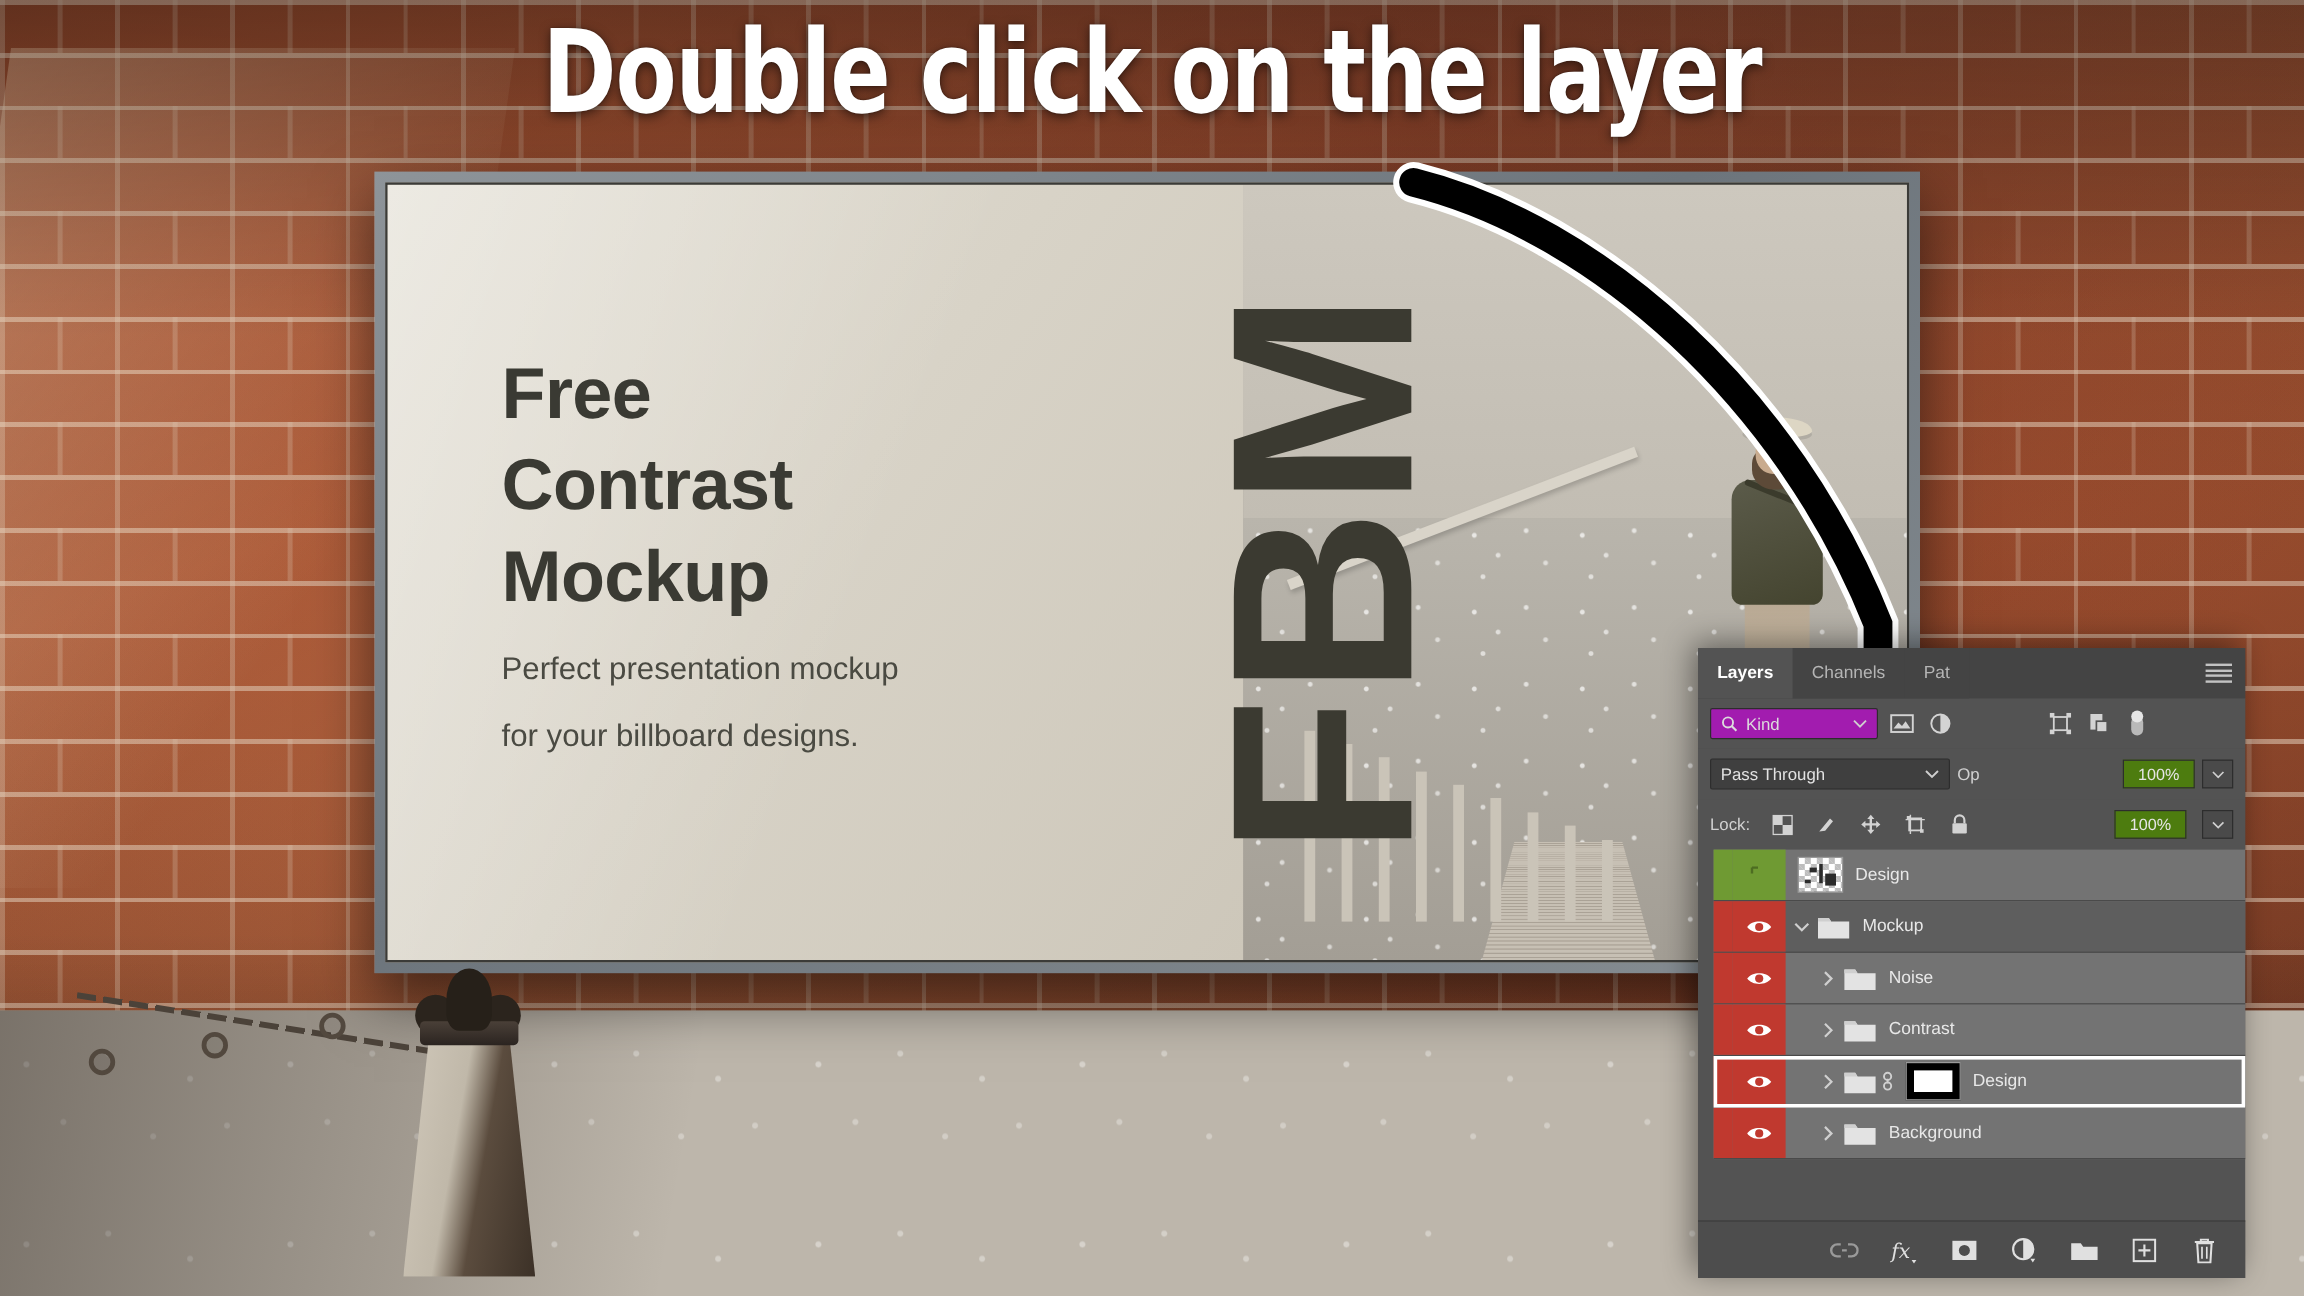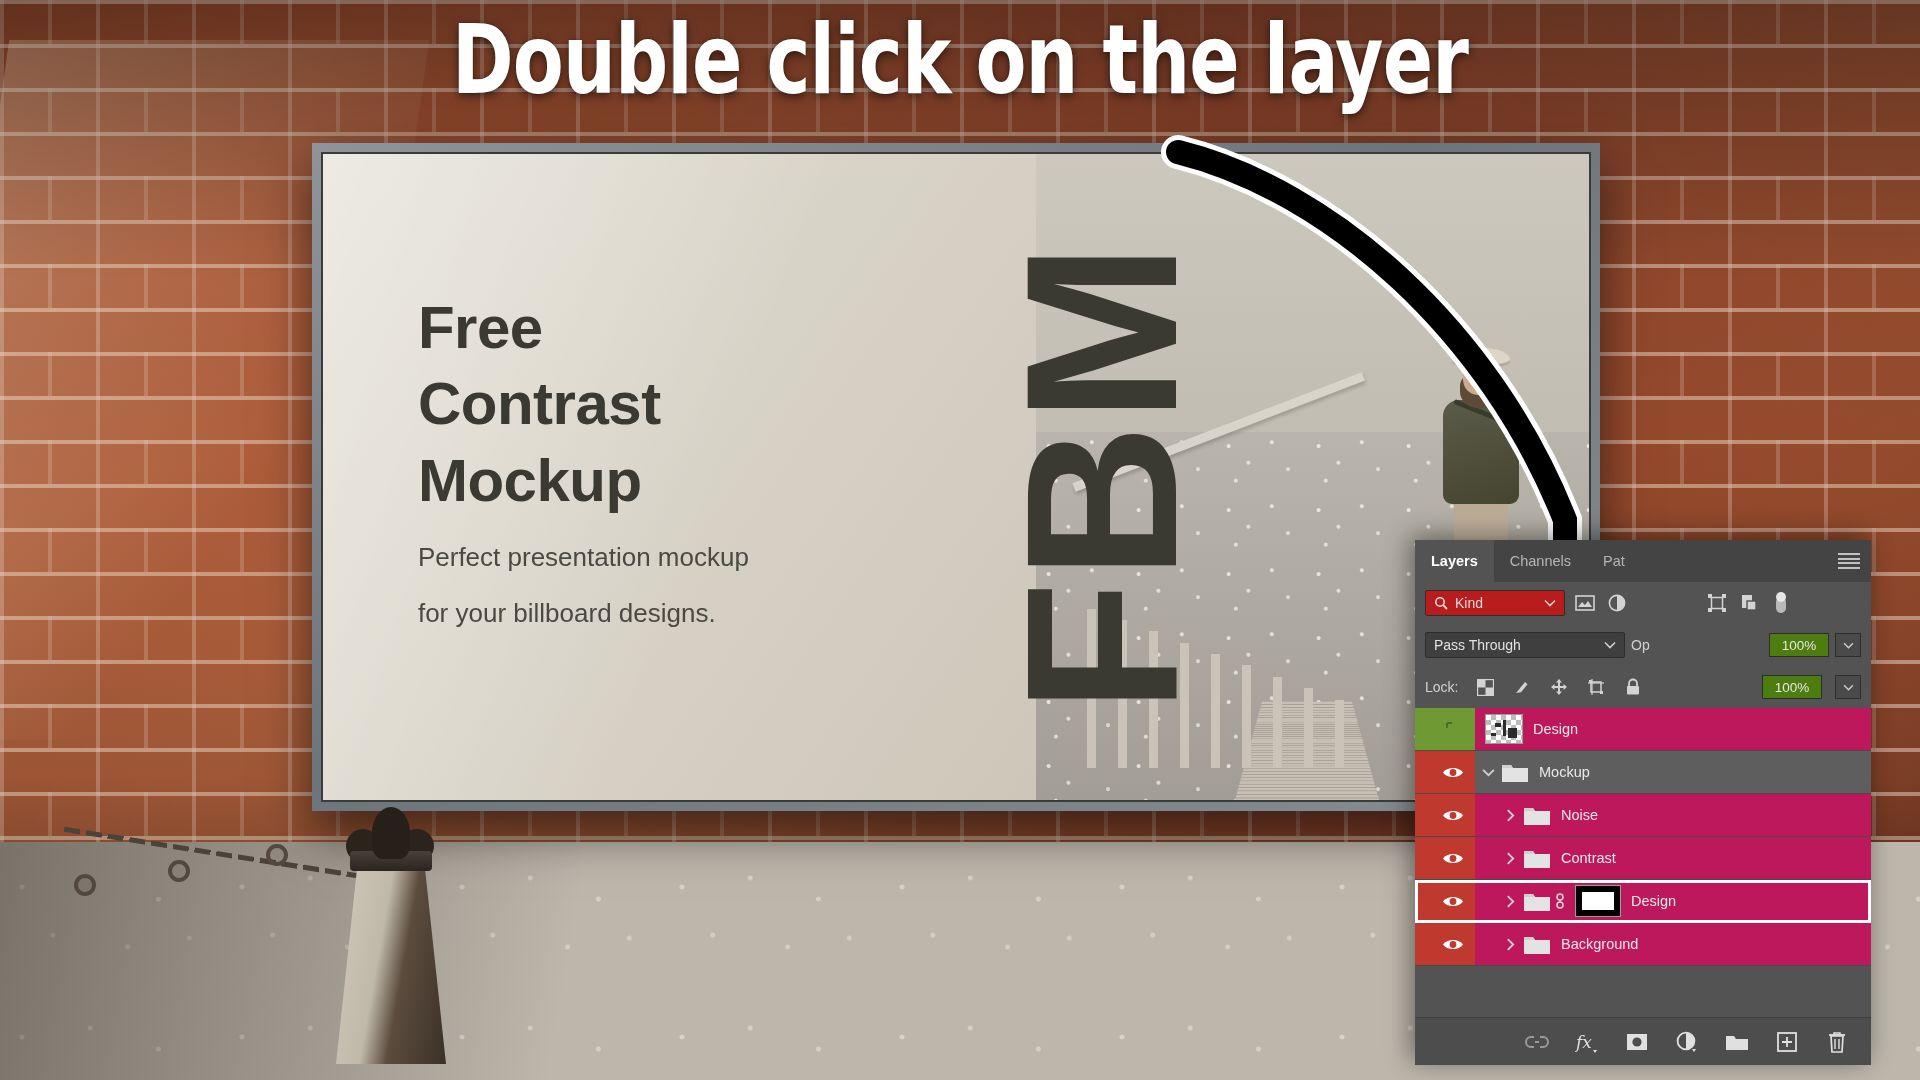--- a/index.html
+++ b/index.html
@@ -227,21 +227,21 @@
   .ps-tab { padding:0 16px; display:flex; align-items:center; font-size:14.5px;
             color:#b5b5b5; background:#444444; }
   .ps-tab.active { background:#535353; color:#ffffff; font-weight:700; }
   .ps-menu { position:absolute; right:11px; top:13px; width:22px; height:16px;
              display:flex; flex-direction:column; justify-content:space-between; }
   .ps-menu i { display:block; height:2px; background:#c2c2c2; }
 
   .ps-row { display:flex; align-items:center; height:42px; padding:0 10px; gap:8px; }
   .ps-filter { background:#535353; }
   .ps-kind {
-    flex:0 0 auto; width:140px; height:26px; background:#b91c1c;
+    flex:0 0 auto; width:140px; height:26px; background:#a21caf;
     border:1px solid #2d2d2d; border-radius:2px;
     display:flex; align-items:center; gap:7px; padding:0 8px; color:#dcdcdc;
   }
   .ps-kind .caret { margin-left:auto; }
   .fic { width:24px; height:22px; display:flex; align-items:center; justify-content:center; }
 
   .ps-blend { background:#535353; gap:6px; }
   .ps-blend-sel {
     width:200px; height:26px; background:#3f3f3f; border:1px solid #2d2d2d;
     border-radius:2px; display:flex; align-items:center; padding:0 8px; color:#e2e2e2;
@@ -250,21 +250,21 @@
   .ps-op-label { color:#d0d0d0; white-space:nowrap; }
   .ps-num {
     width:60px; height:24px; background:#4d7c0f; border:1px solid #2d2d2d;
     display:flex; align-items:center; justify-content:center; color:#e6e6e6; font-size:13.5px;
   }
   .ps-numcaret { width:26px; height:24px; background:#4a4a4a; border:1px solid #2d2d2d;
                  display:flex; align-items:center; justify-content:center; }
   .ps-lock { background:#535353; gap:13px; }
   .ps-lock .lbl { color:#d0d0d0; margin-right:2px; }
 
-  .ps-layers { background:#be185d; }
+  .ps-layers { background:#737373;margin-left:13px; }
   .ps-layer { position:relative; display:flex; align-items:center; height:43px;
               border-bottom:1px solid #4a4a4a; }
   .ps-layer.selected { background:#5e5e5e; }
   .ps-layer.highlight { outline:3px solid #ffffff; outline-offset:-3px; z-index:3; }
   .ps-color { width:16px; height:100%; flex:0 0 16px; }
   .ps-eye { width:44px; height:100%; flex:0 0 44px; display:flex;
             align-items:center; justify-content:center; }
   .ps-discl { width:26px; display:flex; align-items:center; justify-content:center;
               color:#c6c6c6; font-size:15px; }
   .ps-thumb-folder { width:28px; height:22px; }

